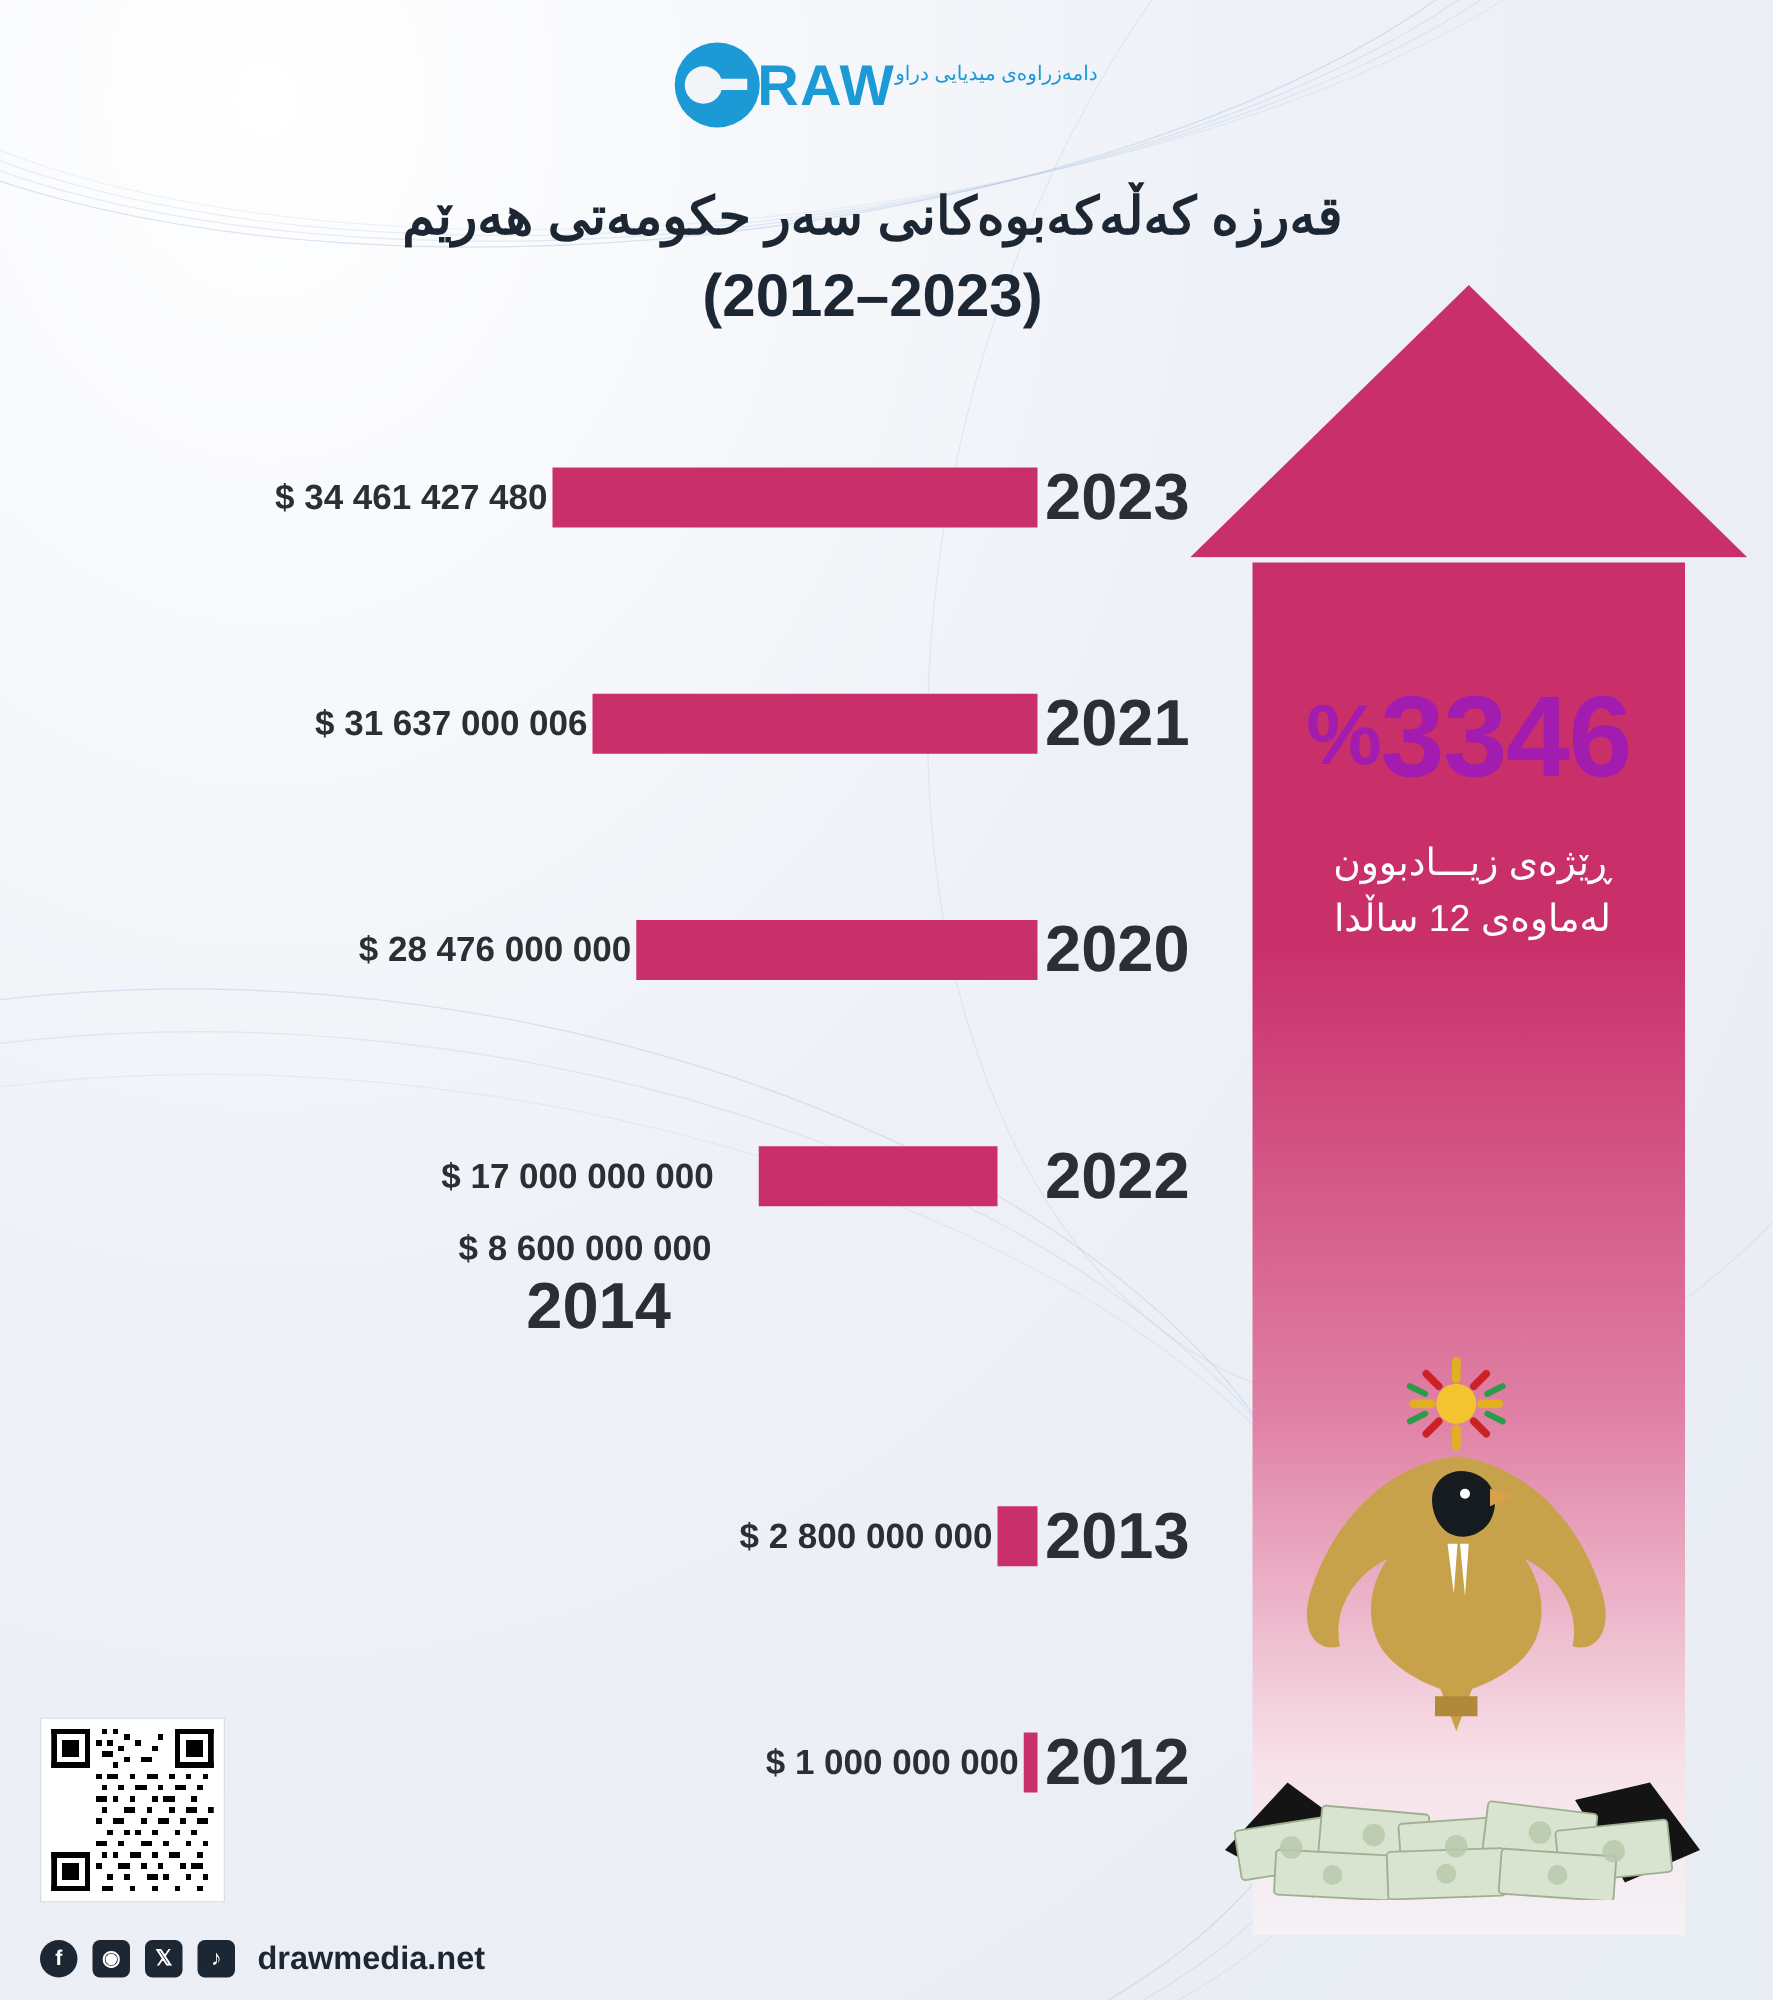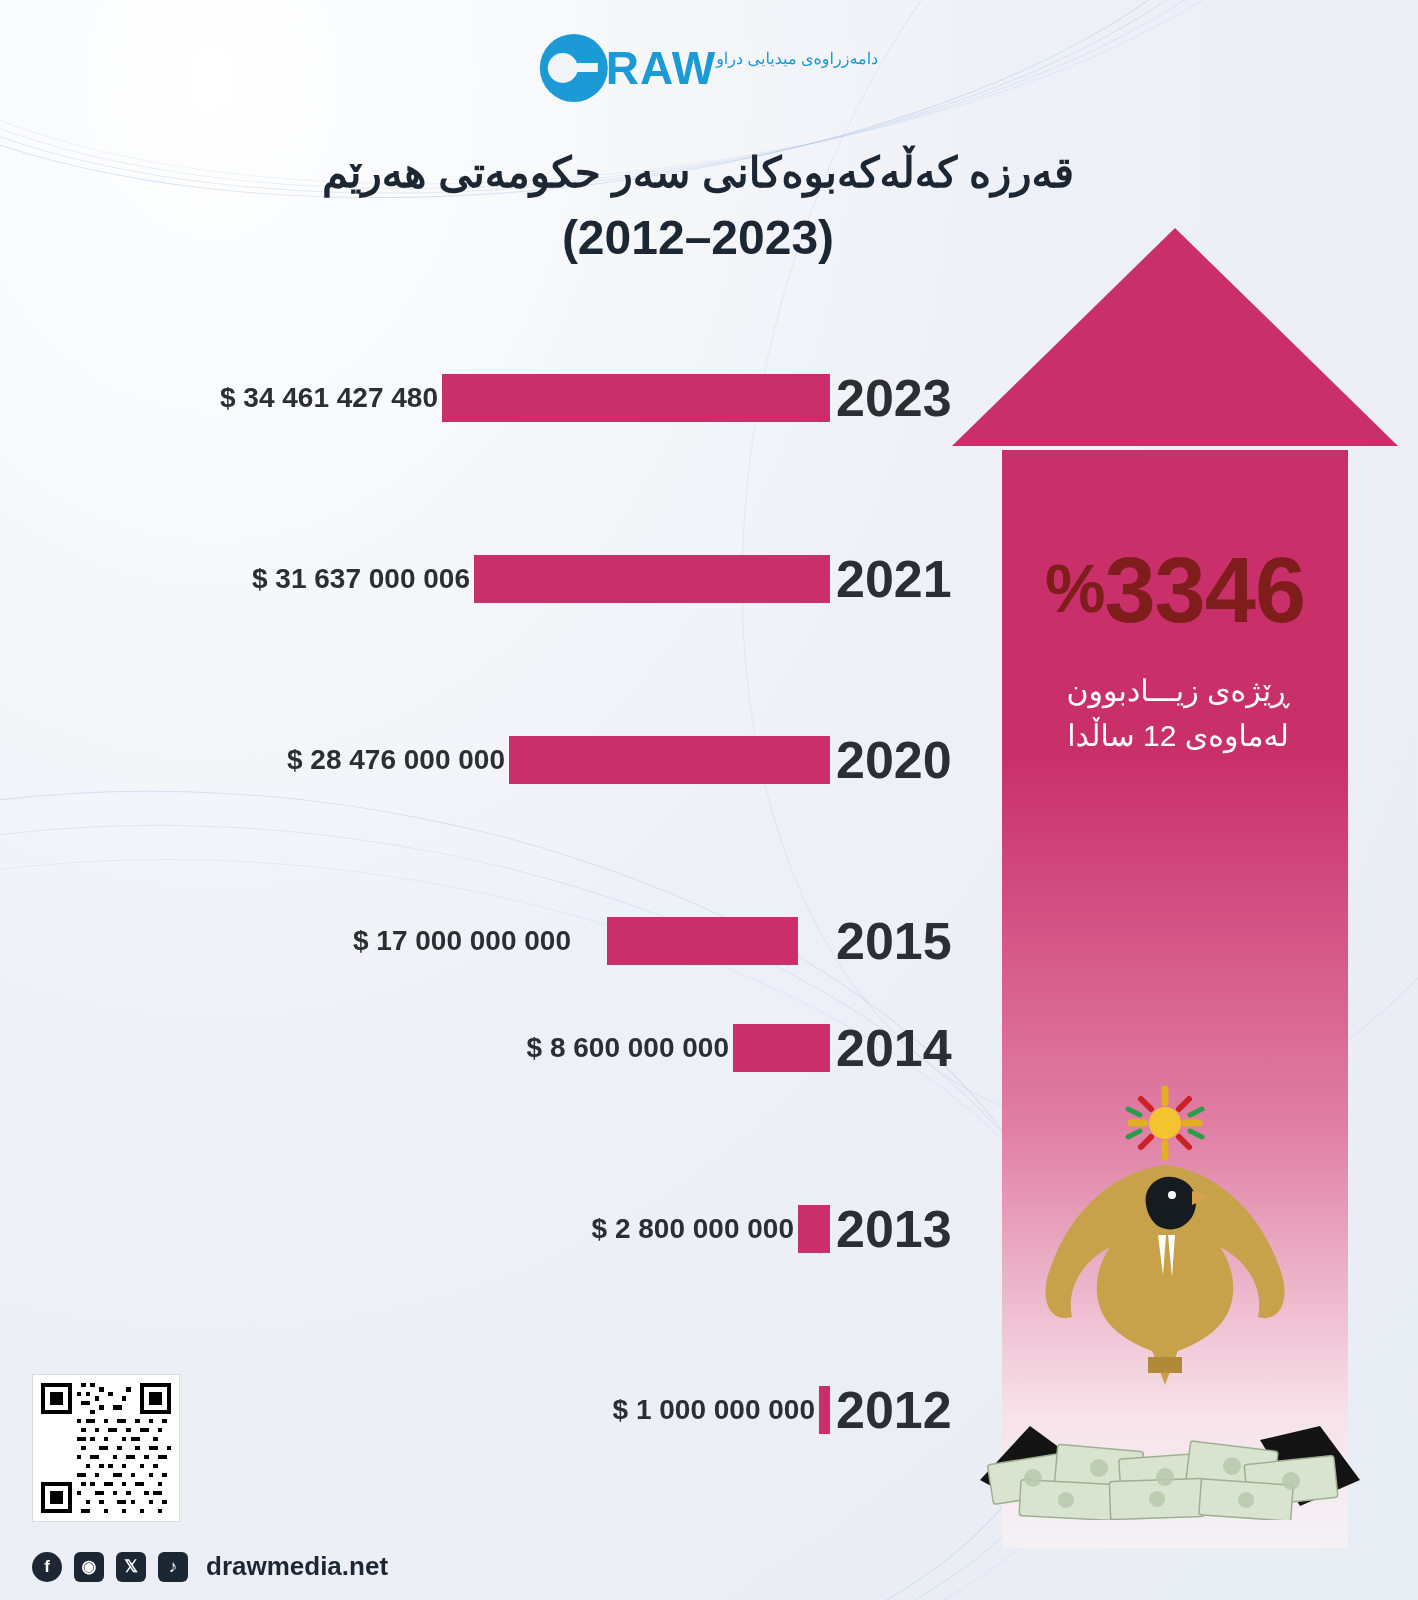--- a/index.html
+++ b/index.html
@@ -100,21 +100,21 @@
     clip-path: polygon(50% 0%, 100% 100%, 0% 100%);
   }
   .arrow-body {
     position: absolute; top: 222px; left: 50px;
     width: 346px; height: 1098px;
     background: linear-gradient(180deg, #c9306a 0%, #c9306a 28%, #e080a4 62%, #f7e3ea 88%, #f4f2f5 100%);
   }
   .pct {
     position: absolute; top: 310px; left: 50px;
     width: 346px; text-align: center;
-    color: #7f1d1d;
+    color: #a21caf;
     font-size: 92px; font-weight: bold;
     direction: ltr;
     letter-spacing: -1px;
   }
   .pct .sign { font-size: 68px; vertical-align: 10px; }
   .pct-cap {
     position: absolute; top: 440px; left: 36px;
     width: 380px; text-align: center;
     color: #ffffff; direction: rtl;
     font-size: 30px; font-weight: normal; line-height: 1.5;
@@ -296,24 +296,24 @@
 
   <div class="row" style="margin-bottom:126px;">
     <div class="row-value">$ 28 476 000 000</div>
     <div class="row-bar" style="width:321px;"></div>
     <div class="row-year">2020</div>
   </div>
 
   <div class="row" style="margin-bottom:52px;gap:32px;">
     <div class="row-value">$ 17 000 000 000</div>
     <div class="row-bar" style="width:191px;"></div>
-    <div class="row-year">2015</div>
-  </div>
-
-  <div class="row" style="margin-bottom:126px;">
+    <div class="row-year">2022</div>
+  </div>
+
+  <div class="row" style="margin-bottom:126px;flex-direction:column;">
     <div class="row-value">$ 8 600 000 000</div>
     <div class="row-bar" style="width:97px;"></div>
     <div class="row-year">2014</div>
   </div>
 
   <div class="row" style="margin-bottom:126px;">
     <div class="row-value">$ 2 800 000 000</div>
     <div class="row-bar" style="width:32px;"></div>
     <div class="row-year">2013</div>
   </div>

